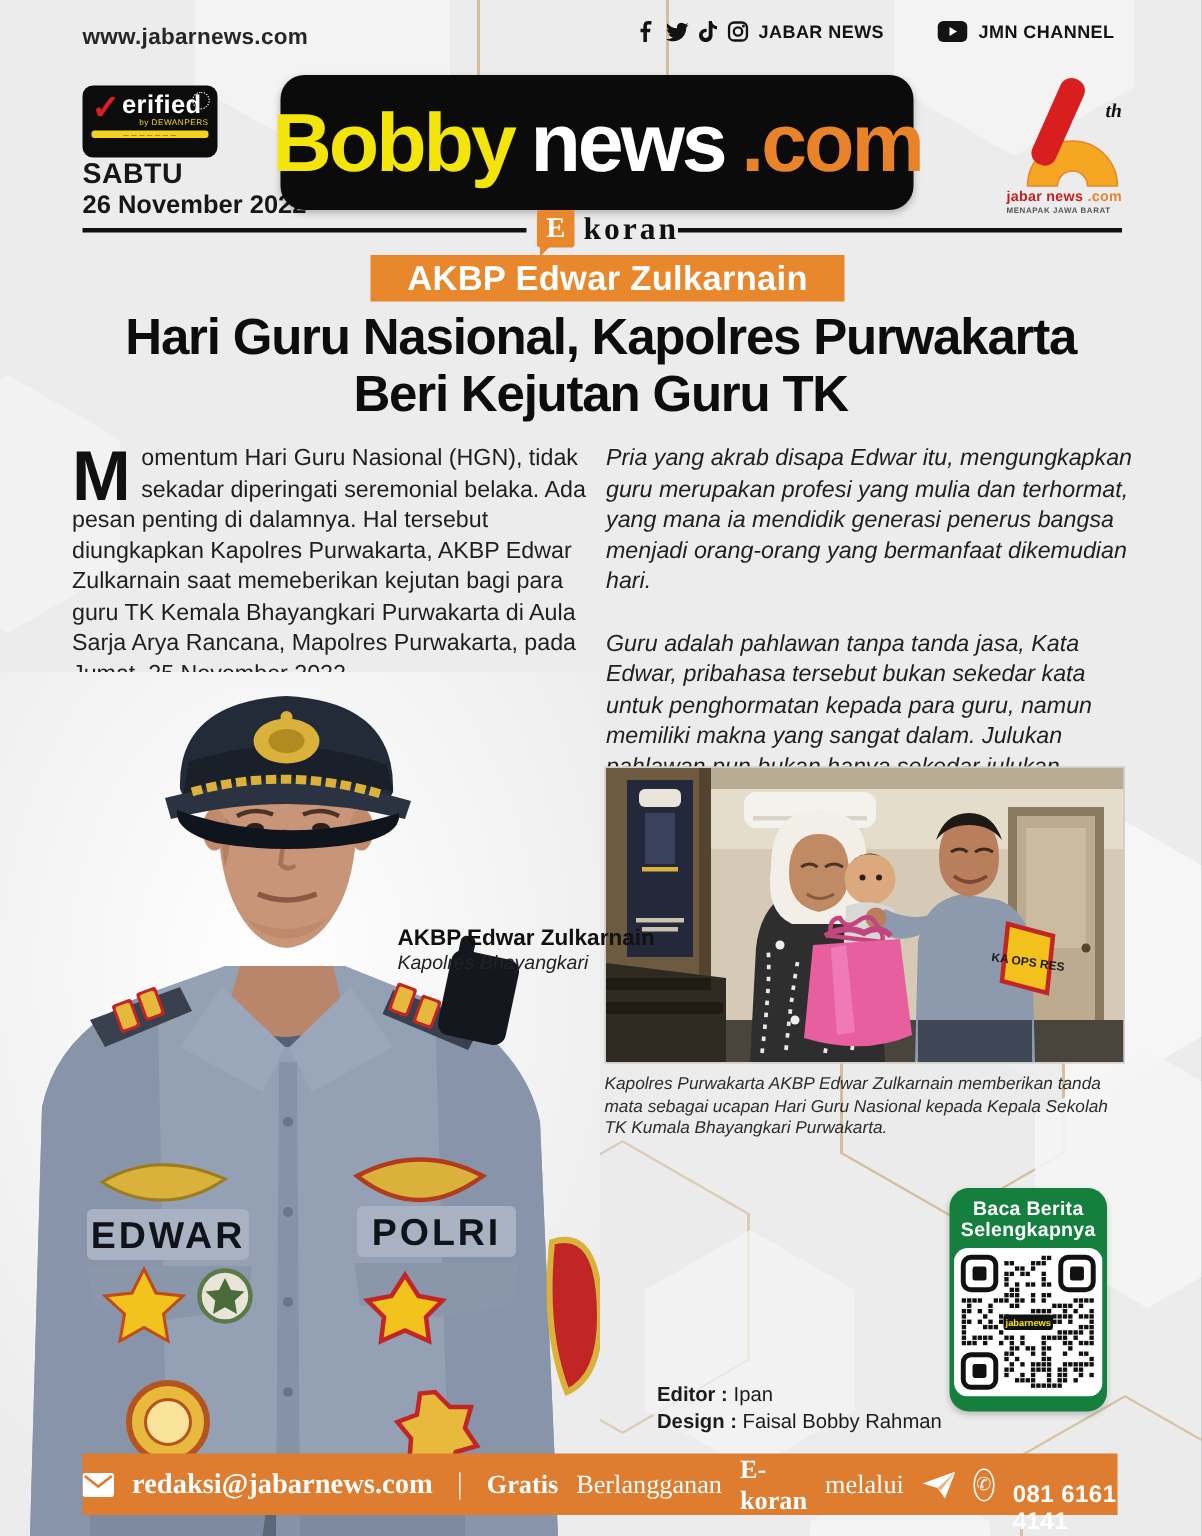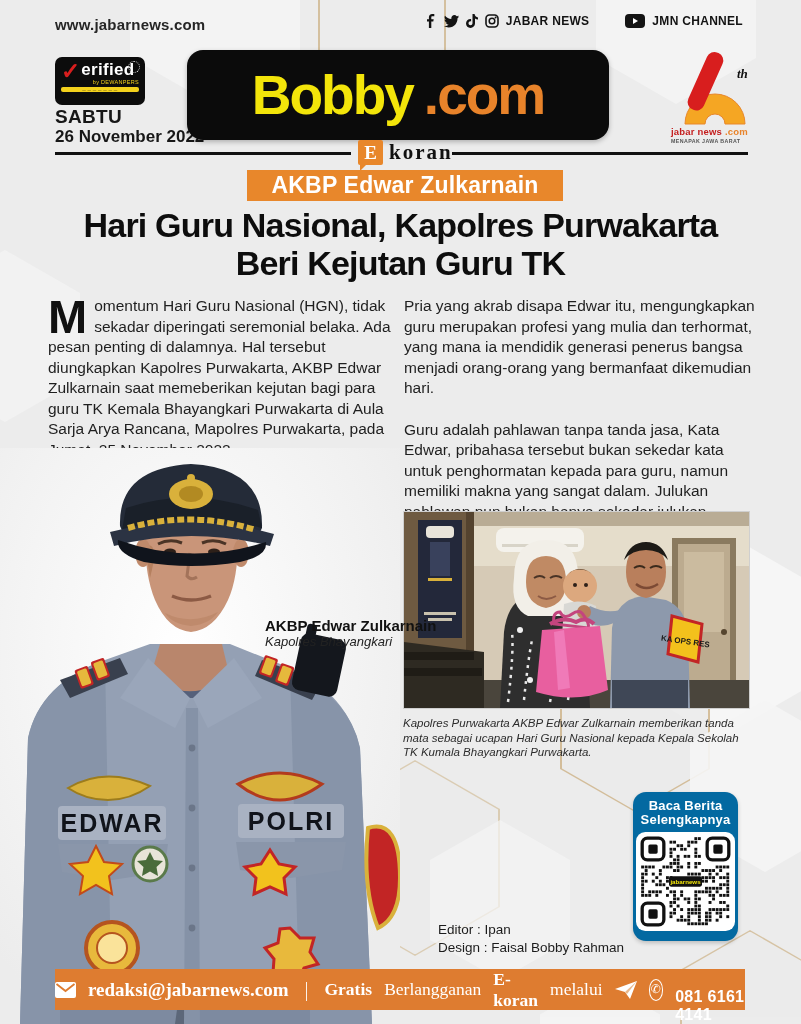--- a/index.html
+++ b/index.html
@@ -56,39 +56,39 @@
   .ekoran-e::after{content:"";position:absolute;left:2px;bottom:-6px;border:4px solid transparent;border-top-color:#e8872b;border-left-color:#e8872b;}
   .ekoran-word{font-family:"Liberation Serif",serif;font-size:21px;color:#111;letter-spacing:2px;font-weight:600;}
 
   
   .akbp{position:absolute;left:247px;top:170px;width:316px;height:31px;background:#e8872b;color:#fff;font-size:23px;font-weight:700;display:flex;align-items:center;justify-content:center;letter-spacing:.2px;}
   .headline{position:absolute;left:0;top:206px;width:801px;text-align:center;color:#0d0d0d;font-weight:700;font-size:34px;line-height:38px;letter-spacing:-.8px;}
 
   
   .col{position:absolute;top:296px;font-size:15.5px;line-height:20.5px;color:#1f1f1f;}
   .col-left{left:48px;width:347px;}
-  .col-right{left:404px;width:352px;}
+  .col-right{left:404px;width:352px;font-style:italic;}
   .dropcap{float:left;font-size:47px;line-height:38px;font-weight:700;color:#111;margin:2px 7px 0 0;}
   .col-right p{margin:0 0 21px 0;}
 
   
   .portrait{position:absolute;left:0;top:448px;width:400px;height:576px;z-index:1;}
   .portrait-label{position:absolute;left:265px;top:617px;z-index:2;}
   .pl-name{font-size:15px;font-weight:700;color:#111;}
   .pl-title{font-size:13px;font-style:italic;color:#222;}
   .rphoto{position:absolute;left:403px;top:511px;width:345px;height:196px;border:1px solid #cfcfcf;background:#d8cdbb;z-index:1;}
   .caption{position:absolute;left:403px;top:716px;width:348px;font-size:11.5px;font-style:italic;line-height:14.5px;color:#2c2c2c;}
 
   
-  .qrbox{position:absolute;left:633px;top:792px;width:105px;height:149px;background:#0369a1;border-radius:13px;z-index:2;display:flex;flex-direction:column;align-items:center;padding-top:7px;box-sizing:border-box;box-shadow:0 2px 4px rgba(0,0,0,.2);}
+  .qrbox{position:absolute;left:633px;top:792px;width:105px;height:149px;background:#15803d;border-radius:13px;z-index:2;display:flex;flex-direction:column;align-items:center;padding-top:7px;box-sizing:border-box;box-shadow:0 2px 4px rgba(0,0,0,.2);}
   .qr-t{color:#fff;font-weight:800;font-size:13px;line-height:14px;letter-spacing:.2px;}
 
   
   .credits{position:absolute;left:438px;top:921px;font-size:13.5px;color:#1c1c1c;line-height:18px;z-index:2;}
-  .credits b{font-weight:400;}
+  .credits b{font-weight:700;}
 
   
   .footer{position:absolute;left:55px;top:969px;width:690px;height:41px;background:#de7c30;z-index:3;display:flex;align-items:center;justify-content:center;gap:12px;color:#fff;font-family:"Liberation Serif",serif;}
   .ft-email{font-size:19px;font-weight:700;}
   .ft-div{font-size:20px;font-weight:300;opacity:.9;margin:0 4px;}
   .ft-txt{font-size:17.5px;}
   .ft-b{font-weight:700;}
   .ft-phone{font-size:16px;font-weight:700;font-family:Liberation Sans, sans-serif;letter-spacing:.3px;margin-top:32px;}
   .ft-circle{width:20px;height:20px;border:1.6px solid #fff;border-radius:50%;display:flex;align-items:center;justify-content:center;font-size:12px;}
 </style>
@@ -162,20 +162,21 @@
     <div class="ver-strip">
         <span>— — — — — — —</span>
       </div>
   </div>
 
   <div class="date-day">SABTU</div>
   <div class="date-full">26 November 2022</div>
 
   <div class="mainlogo">
     <span class="lg-1">Bobby</span>
+    <span class="lg-2">news</span>
     <span class="lg-3">.com</span>
   </div>
 
   <div class="anniv">
     <svg width="120" height="112" viewBox="0 0 120 112">
       <path d="M30 52 A26 26 0 0 1 82 52 L62 52 A8 8 0 0 0 48 52 Z" fill="none"></path>
       <path d="M22 76 A30 30 0 0 1 82 76 L62 76 A10 10 0 0 0 42 76 Z" fill="#f5a623"></path>
       <path d="M22 76 A30 30 0 0 1 82 76 L62 76 A10 10 0 0 0 42 76 Z" fill="none" stroke="#e8872b" stroke-width="1"></path>
       <rect x="34" y="2" width="17" height="62" rx="8" fill="#d81e1e" transform="rotate(24 42 33)"></rect>
     </svg>

